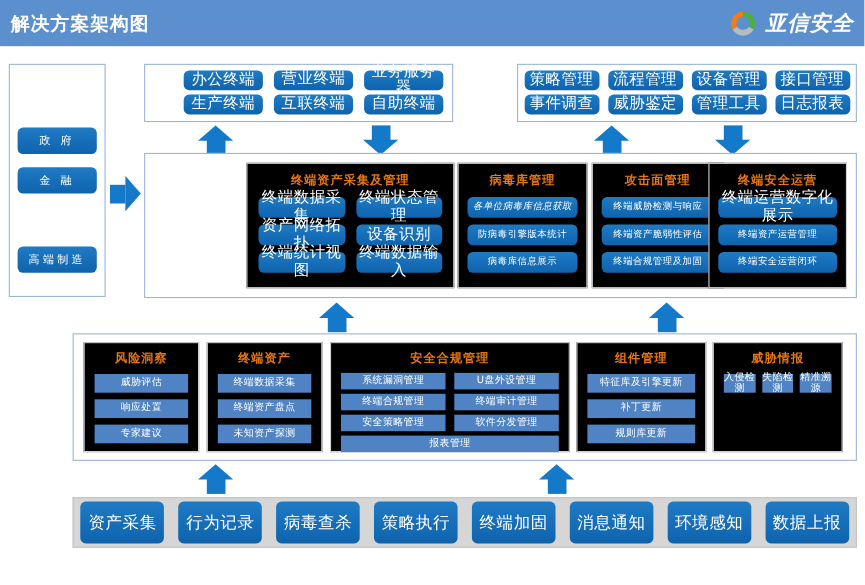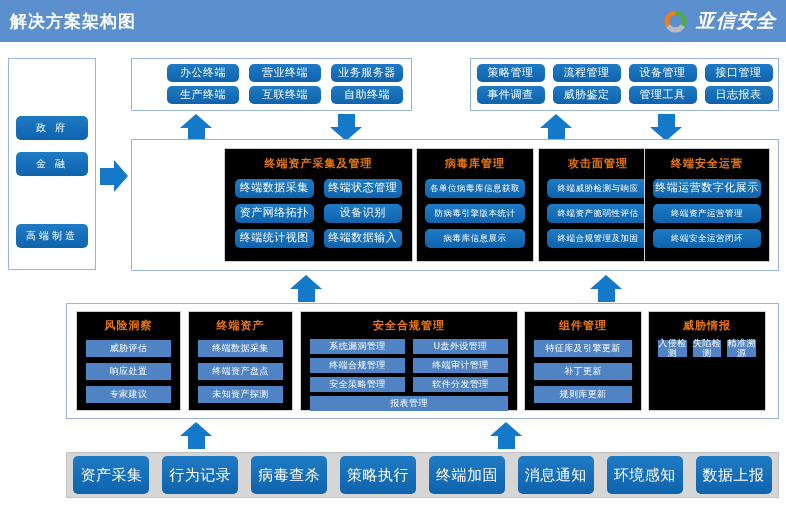--- a/index.html
+++ b/index.html
@@ -34,21 +34,21 @@
     border: 1px solid #9ab4dc;
     background: #ffffff;
   }
 
   
   .pill {
     background: linear-gradient(180deg, #1f7ac4 0%, #0f63ad 100%);
     color: #ffffff;
     border-radius: 5px;
     display: flex; align-items: center; justify-content: center;
-    font-size: 11px;
+    font-size: 14px;
     text-align: center;
     line-height: 1.1;
     letter-spacing: .5px;
   }
   
   .flat {
     background: #4f83c4;
     color: #ffffff;
     display: flex; align-items: center; justify-content: center;
     font-size: 9px; text-align: center; line-height: 1.1;
@@ -241,21 +241,21 @@
         </div>
       <div class="pill" style="height:19px;">
         <span>终端数据输入</span>
         </div>
     </div>
   </div>
 
   <div class="group" style="left:416px; top:148px; width:118px; height:114px;">
     <div class="group-title" style="margin-top:7px;">病毒库管理</div>
     <div style="display:flex; flex-direction:column; gap:6px; padding:8px 8px;">
-      <div class="pill" style="height:19px; font-size:8.5px;">
+      <div class="pill" style="height:19px; font-size:8.5px;font-style:italic;">
         <span>各单位病毒库信息获取</span>
         </div>
       <div class="pill" style="height:19px; font-size:8.5px;">
         <span>防病毒引擎版本统计</span>
         </div>
       <div class="pill" style="height:19px; font-size:8.5px;">
         <span>病毒库信息展示</span>
         </div>
     </div>
   </div>
@@ -271,21 +271,21 @@
         </div>
       <div class="pill" style="height:19px; font-size:8.5px;">
         <span>终端合规管理及加固</span>
         </div>
     </div>
   </div>
 
   <div class="group" style="left:644px; top:148px; width:126px; height:114px;">
     <div class="group-title" style="margin-top:7px;">终端安全运营</div>
     <div style="display:flex; flex-direction:column; gap:6px; padding:8px 8px;">
-      <div class="pill" style="height:19px; font-size:11px;">
+      <div class="pill" style="height:19px; font-size:14px;">
         <span>终端运营数字化展示</span>
         </div>
       <div class="pill" style="height:19px; font-size:8.5px;">
         <span>终端资产运营管理</span>
         </div>
       <div class="pill" style="height:19px; font-size:8.5px;">
         <span>终端安全运营闭环</span>
         </div>
     </div>
   </div>

